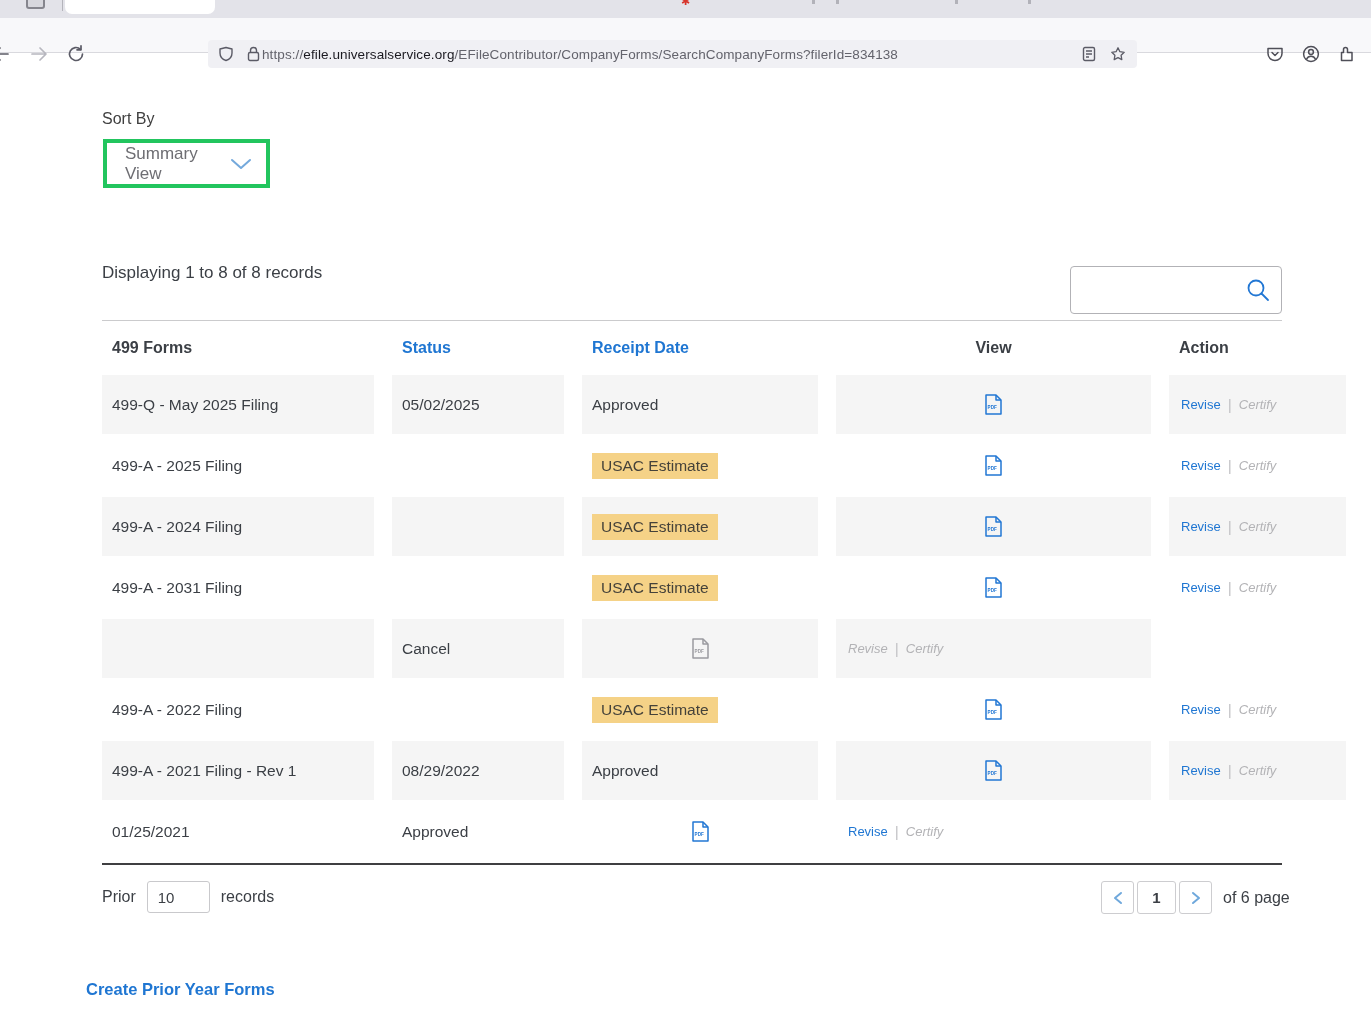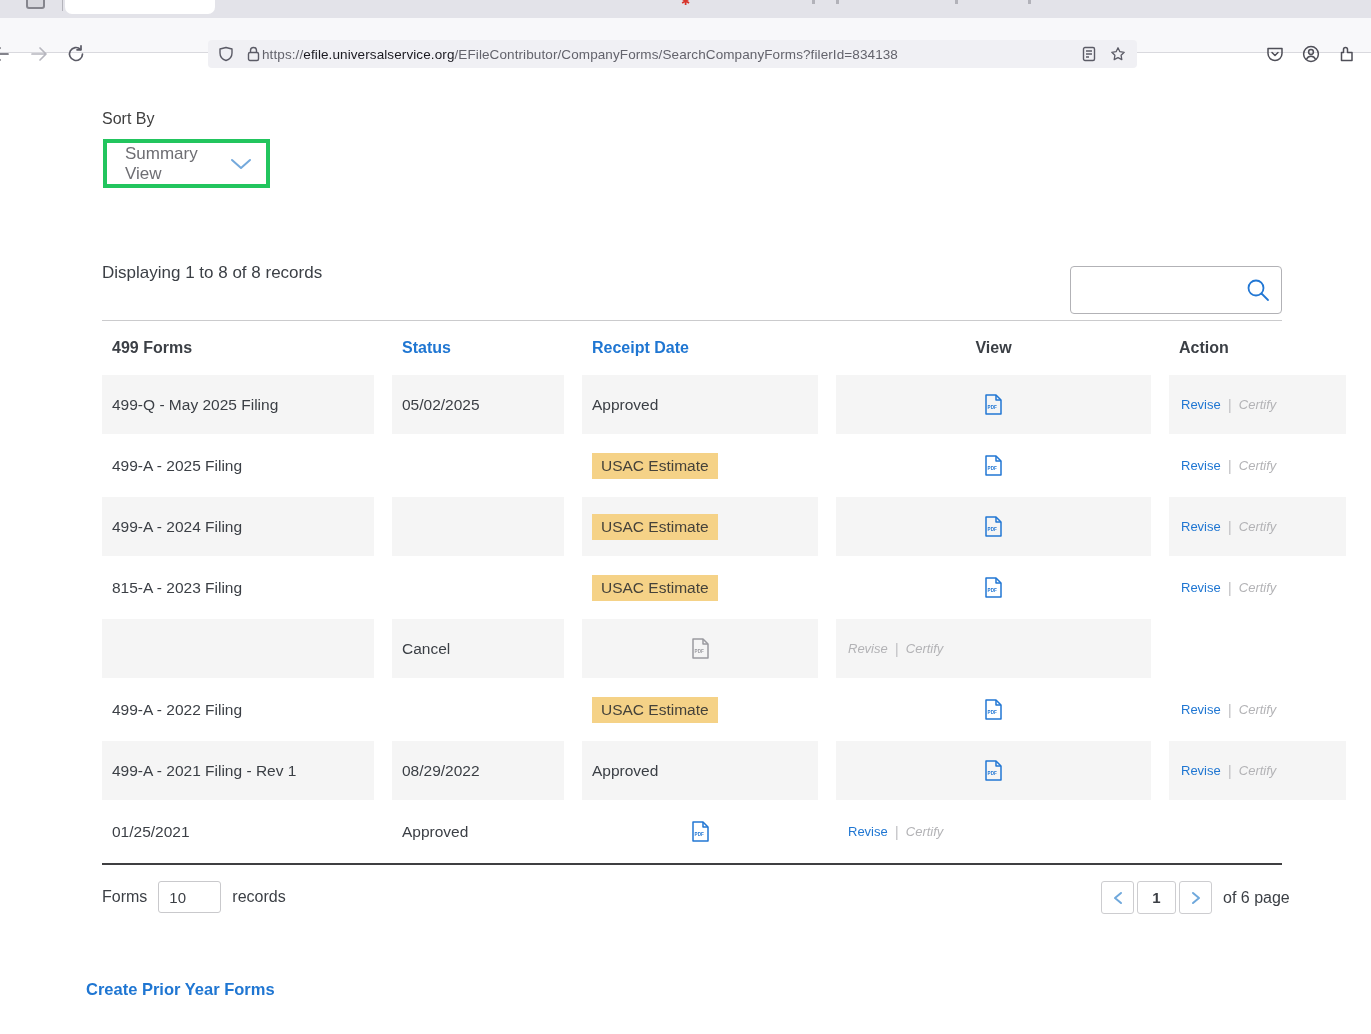--- a/index.html
+++ b/index.html
@@ -239,21 +239,21 @@
                 <text x="2.6" y="14.5" font-size="4.6" font-weight="bold" fill="currentColor" font-family="Liberation Sans, sans-serif">PDF</text>
               </svg></span>
           </div>
           <div class="cell action">
             <span class="lnk">Revise</span>
             <span class="sep">|</span>
             <span class="lnk off">Certify</span>
           </div>
         </div>
         <div class="trow plain">
-          <div class="cell">815-A - 2023 Filing</div>
+          <div class="cell">499-A - 2031 Filing</div>
           <div class="cell"></div>
           <div class="cell">
             <span class="badge">USAC Estimate</span>
           </div>
           <div class="cell center">
             <span class="pdf-btn"><svg viewBox="0 0 17 21" xmlns="http://www.w3.org/2000/svg">
                 <path d="M1 1h10l5 5v14H1z" fill="none" stroke="currentColor" stroke-width="1.5" stroke-linejoin="round"></path>
                 <path d="M11 1v5h5" fill="none" stroke="currentColor" stroke-width="1.5" stroke-linejoin="round"></path>
                 <text x="2.6" y="14.5" font-size="4.6" font-weight="bold" fill="currentColor" font-family="Liberation Sans, sans-serif">PDF</text>
               </svg></span>
@@ -330,21 +330,21 @@
             <span class="lnk">Revise</span>
             <span class="sep">|</span>
             <span class="lnk off">Certify</span>
           </div>
         </div>
       </div>
     <div class="table-bottom"></div>
   </div>
 
   <div class="show-row">
-    <span>Forms</span>
+    <span>Prior</span>
     <input type="text" value="10" style="">
     <span>records</span>
   </div>
 
   <div class="pager">
     <div class="pg-btn">
       <svg viewBox="0 0 12 14" fill="none" stroke="currentColor" stroke-width="2" stroke-linecap="round" stroke-linejoin="round">
           <path d="M9 2 3 7l6 5"></path>
         </svg>
     </div>

